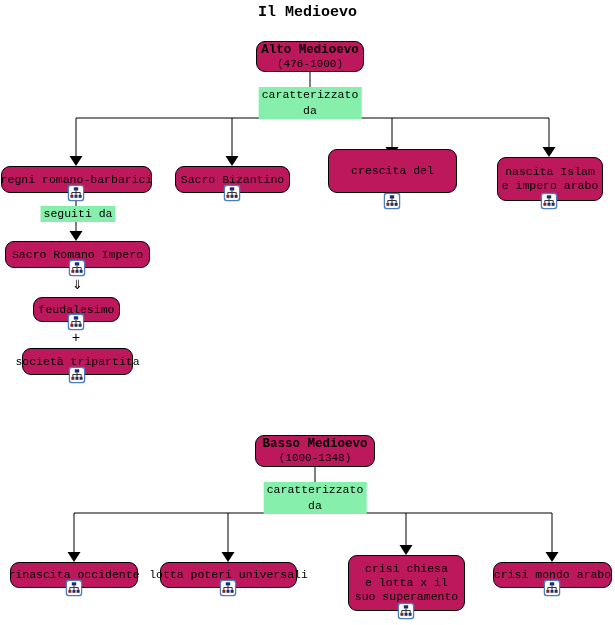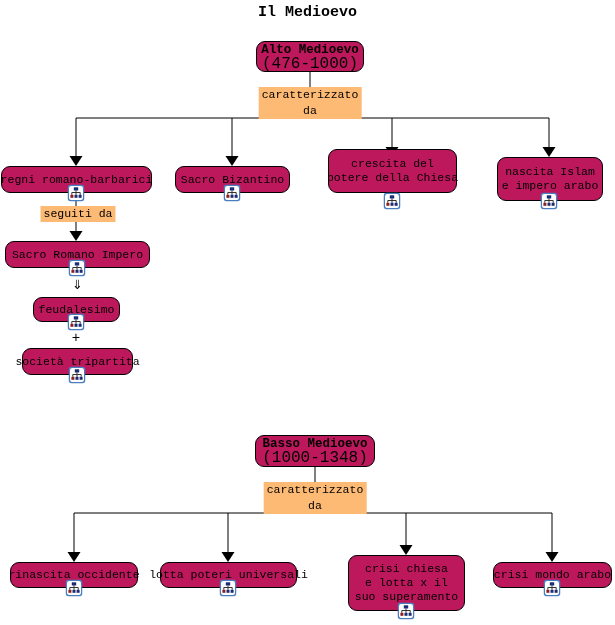--- a/index.html
+++ b/index.html
@@ -6,22 +6,22 @@
   .canvas{position:relative;width:615px;height:625px;background:#fff;
           font-family:Liberation Mono, monospace;color:#000;overflow:hidden;}
   .title{position:absolute;top:4px;left:0;width:100%;text-align:center;
          font-size:15px;font-weight:bold;z-index:2;}
   .connectors{position:absolute;left:0;top:0;z-index:1;}
   .concept{position:absolute;background:#be185d;border:1px solid #000;border-radius:9px;
            display:flex;flex-direction:column;align-items:center;justify-content:center;
            text-align:center;font-size:11.5px;line-height:14px;z-index:2;
            box-sizing:border-box;white-space:nowrap;}
   .concept .bold{font-weight:bold;font-size:12.5px;line-height:15px;}
-  .concept .dates{font-size:16px;line-height:13px;}
-  .linklabel{position:absolute;background:#fdba74;text-align:center;font-size:11.5px;
+  .concept .dates{font-size:11px;line-height:13px;}
+  .linklabel{position:absolute;background:#86efac;text-align:center;font-size:11.5px;
              line-height:16px;z-index:2;transform:translateX(-50%);padding:0 3px;
              white-space:nowrap;}
   .glyph{position:absolute;z-index:2;transform:translateX(-50%);background:#fff;
          padding:0 2px;line-height:1;}
   .darrow{font-size:17px;}
   .plus{font-size:14px;}
   .cmicon{position:absolute;width:17px;height:17px;z-index:3;
           transform:translate(-50%,-50%);}
 </style>
 </head>
@@ -92,21 +92,20 @@
 
   <div class="concept" style="left:175px;top:166px;width:115px;height:27px">
     <div>Sacro Bizantino</div>
   </div>
   <svg class="cmicon" style="left:232px;top:193px" viewBox="0 0 17 17">
       <use href="#cmicon-def"></use>
     </svg>
 
   <div class="concept" style="left:328px;top:149px;width:129px;height:44px">
     <div>crescita del</div>
-    <div>potere della Chiesa</div>
   </div>
   <svg class="cmicon" style="left:392px;top:201px" viewBox="0 0 17 17">
       <use href="#cmicon-def"></use>
     </svg>
 
   <div class="concept" style="left:497px;top:157px;width:106px;height:44px">
     <div>nascita Islam</div>
     <div>e impero arabo</div>
   </div>
   <svg class="cmicon" style="left:549px;top:201px" viewBox="0 0 17 17">

